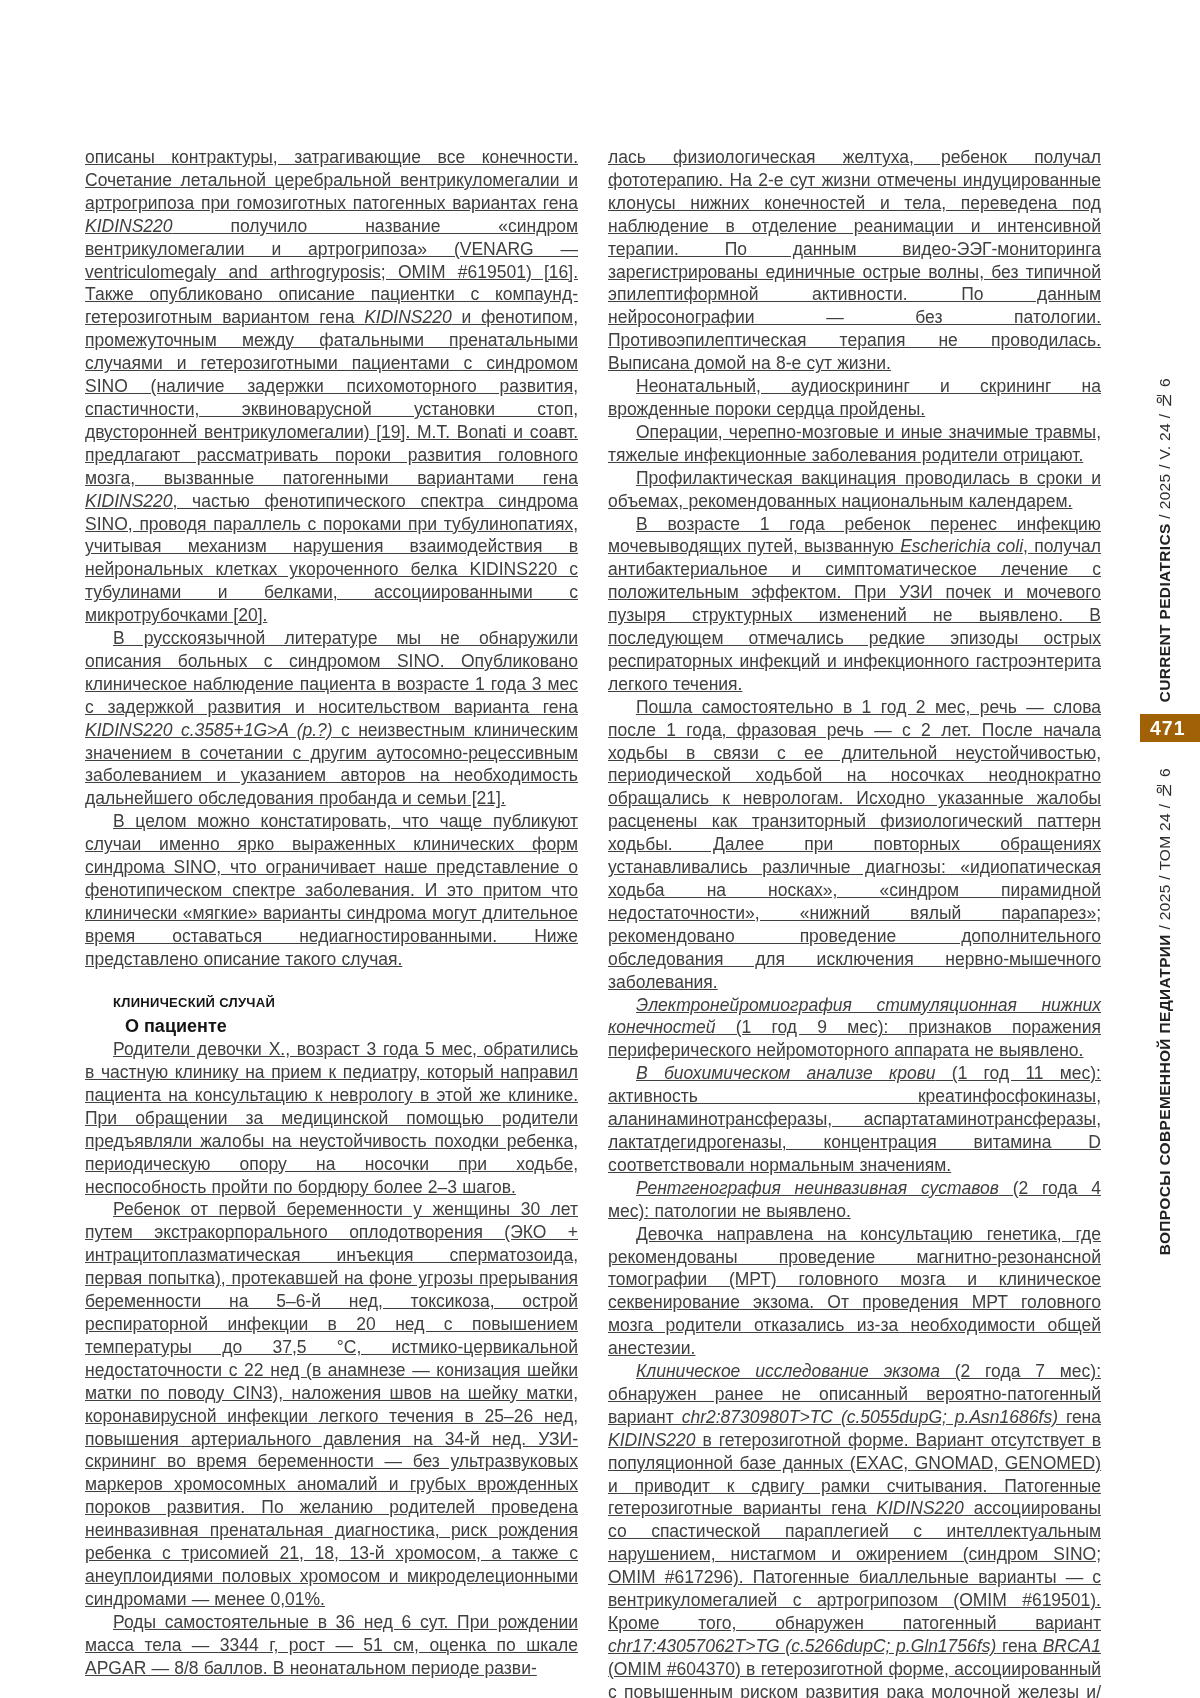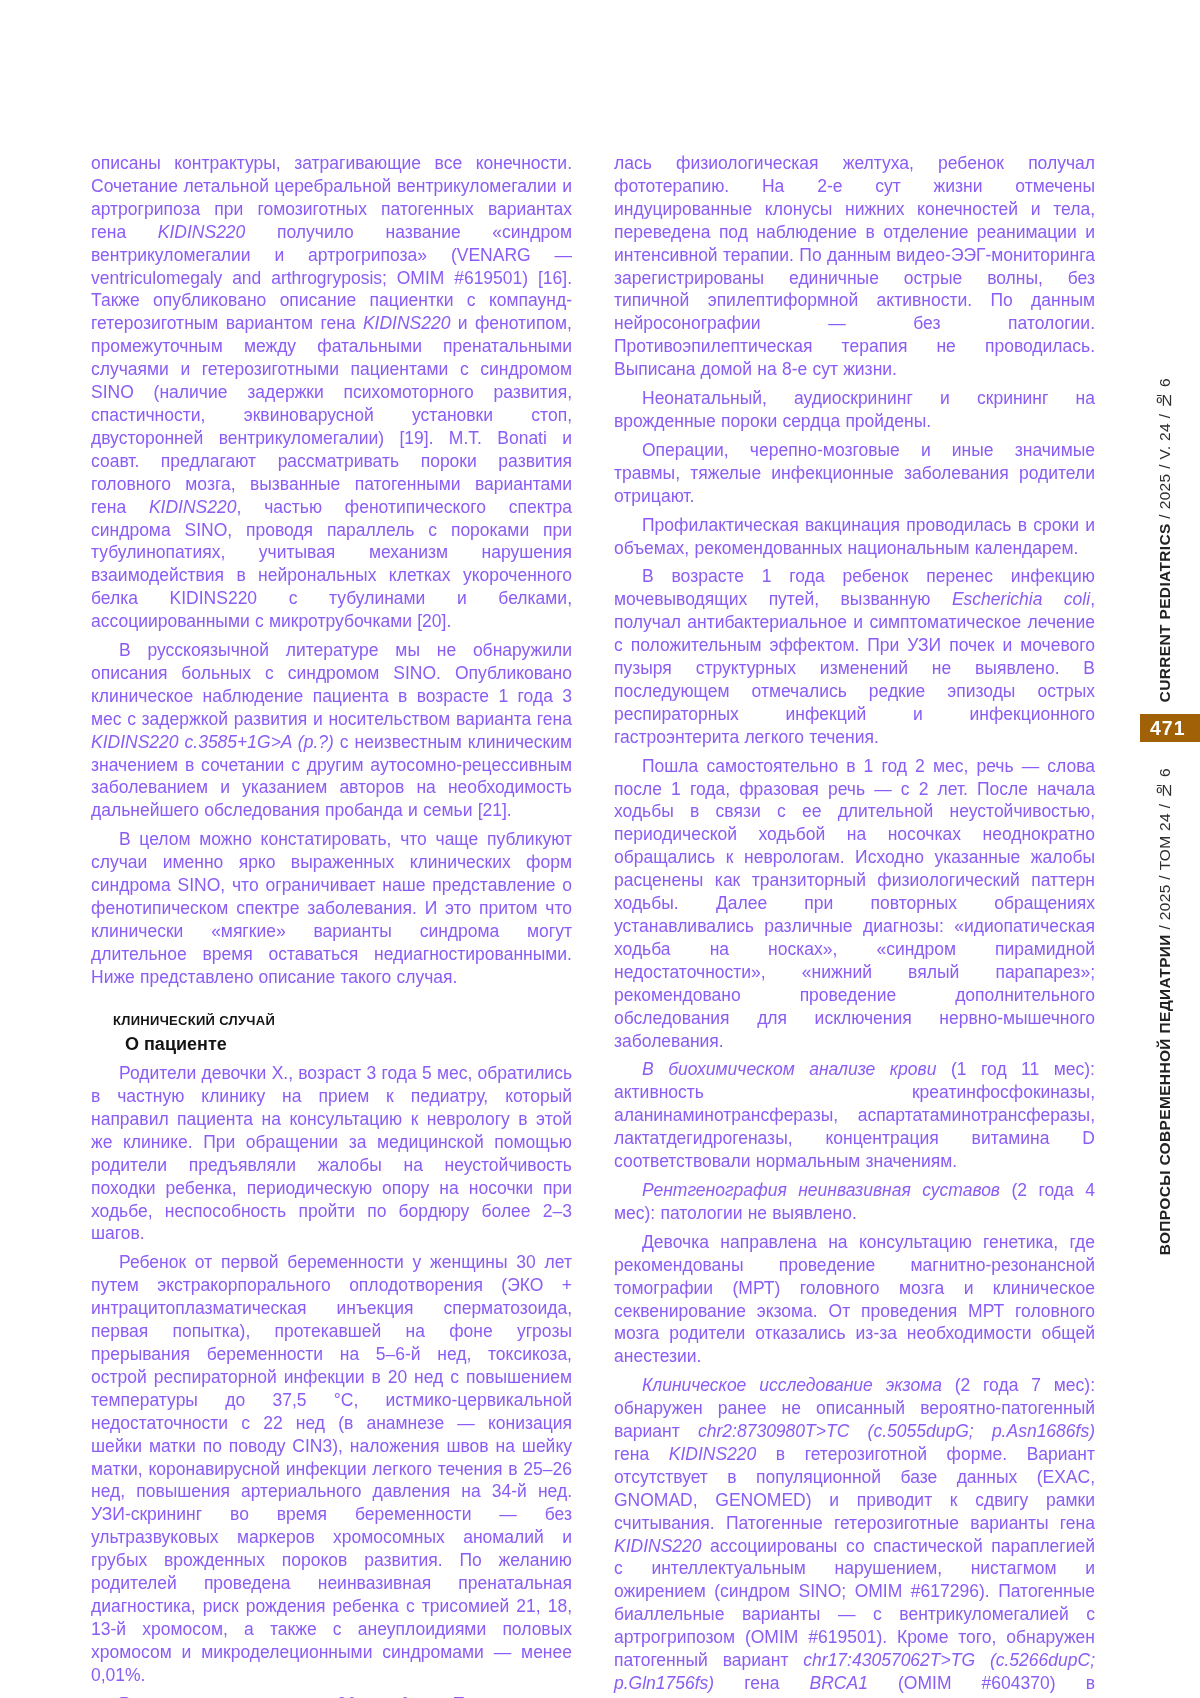--- a/index.html
+++ b/index.html
@@ -8,24 +8,25 @@
     background:#ffffff;
     font-family:"Liberation Sans","DejaVu Sans",sans-serif;
     position:relative;overflow:hidden;
   }
   .columns{
     position:absolute;left:85px;top:146px;width:1016px;
     display:flex;gap:30px;
   }
   .col{width:493px;}
   .col p{
-    margin:6px;text-align:justify;
+    margin:0;text-align:justify;
     font-size:17.5px;line-height:22.9px;
-    color:#8b5cf6;
+    color:#404040;
     word-spacing:0.02em;
+    text-decoration:underline;
   }
   .col p.indent{text-indent:28px;}
   .it{font-style:italic;}
   h1.sec{
     font-size:13px;line-height:23.5px;
     margin:20px 0 1px 28px;
     color:#141414;font-weight:bold;letter-spacing:0.3px;
   }
   h2.sub{
     font-size:18px;line-height:23px;
@@ -65,20 +66,21 @@
         <p class="indent"><span>Ребенок от первой беременности у женщины 30 лет путем экстракорпорального оплодотворения (ЭКО + интрацитоплазматическая инъекция сперматозоида, первая попытка), протекавшей на фоне угрозы прерывания беременности на 5–6-й нед, токсикоза, острой респираторной инфекции в 20 нед с повышением температуры до 37,5 °C, истмико-цервикальной недостаточности с 22 нед (в анамнезе — конизация шейки матки по поводу CIN3), наложения швов на шейку матки, коронавирусной инфекции легкого течения в 25–26 нед, повышения артериального давления на 34-й нед. УЗИ-скрининг во время беременности — без ультразвуковых маркеров хромосомных аномалий и грубых врожденных пороков развития. По желанию родителей проведена неинвазивная пренатальная диагностика, риск рождения ребенка с трисомией 21, 18, 13-й хромосом, а также с анеуплоидиями половых хромосом и микроделеционными синдромами — менее 0,01%.</span></p>
         <p class="indent"><span>Роды самостоятельные в 36 нед 6 сут. При рождении масса тела — 3344 г, рост — 51 см, оценка по шкале APGAR — 8/8 баллов. В неонатальном периоде разви-</span></p>
       </section>
     <section class="col" id="col-right">
         <p><span>лась физиологическая желтуха, ребенок получал фототерапию. На 2-е сут жизни отмечены индуцированные клонусы нижних конечностей и тела, переведена под наблюдение в отделение реанимации и интенсивной терапии. По данным видео-ЭЭГ-мониторинга зарегистрированы единичные острые волны, без типичной эпилептиформной активности. По данным нейросонографии — без патологии. Противоэпилептическая терапия не проводилась. Выписана домой на 8-е сут жизни.</span></p>
         <p class="indent"><span>Неонатальный, аудиоскрининг и скрининг на врожденные пороки сердца пройдены.</span></p>
         <p class="indent"><span>Операции, черепно-мозговые и иные значимые травмы, тяжелые инфекционные заболевания родители отрицают.</span></p>
         <p class="indent"><span>Профилактическая вакцинация проводилась в сроки и объемах, рекомендованных национальным календарем.</span></p>
         <p class="indent"><span>В возрасте 1 года ребенок перенес инфекцию мочевыводящих путей, вызванную </span><span class="it">Escherichia coli</span><span>, получал антибактериальное и симптоматическое лечение с положительным эффектом. При УЗИ почек и мочевого пузыря структурных изменений не выявлено. В последующем отмечались редкие эпизоды острых респираторных инфекций и инфекционного гастроэнтерита легкого течения.</span></p>
         <p class="indent"><span>Пошла самостоятельно в 1 год 2 мес, речь — слова после 1 года, фразовая речь — с 2 лет. После начала ходьбы в связи с ее длительной неустойчивостью, периодической ходьбой на носочках неоднократно обращались к неврологам. Исходно указанные жалобы расценены как транзиторный физиологический паттерн ходьбы. Далее при повторных обращениях устанавливались различные диагнозы: «идиопатическая ходьба на носках», «синдром пирамидной недостаточности», «нижний вялый парапарез»; рекомендовано проведение дополнительного обследования для исключения нервно-мышечного заболевания.</span></p>
+        <p class="indent"><span class="it">Электронейромиография стимуляционная нижних конечностей</span><span> (1 год 9 мес): признаков поражения периферического нейромоторного аппарата не выявлено.</span></p>
         <p class="indent"><span class="it">В биохимическом анализе крови</span><span> (1 год 11 мес): активность креатинфосфокиназы, аланинаминотрансферазы, аспартатаминотрансферазы, лактатдегидрогеназы, концентрация витамина D соответствовали нормальным значениям.</span></p>
         <p class="indent"><span class="it">Рентгенография неинвазивная суставов</span><span> (2 года 4 мес): патологии не выявлено.</span></p>
         <p class="indent"><span>Девочка направлена на консультацию генетика, где рекомендованы проведение магнитно-резонансной томографии (МРТ) головного мозга и клиническое секвенирование экзома. От проведения МРТ головного мозга родители отказались из-за необходимости общей анестезии.</span></p>
         <p class="indent"><span class="it">Клиническое исследование экзома</span><span> (2 года 7 мес): обнаружен ранее не описанный вероятно-патогенный вариант </span><span class="it">chr2:8730980T&gt;TC (c.5055dupG; p.Asn1686fs)</span><span> гена </span><span class="it">KIDINS220</span><span> в гетерозиготной форме. Вариант отсутствует в популяционной базе данных (EXAC, GNOMAD, GENOMED) и приводит к сдвигу рамки считывания. Патогенные гетерозиготные варианты гена </span><span class="it">KIDINS220</span><span> ассоциированы со спастической параплегией с интеллектуальным нарушением, нистагмом и ожирением (синдром SINO; OMIM #617296). Патогенные биаллельные варианты — с вентрикуломегалией с артрогрипозом (OMIM #619501). Кроме того, обнаружен патогенный вариант </span><span class="it">chr17:43057062T&gt;TG (c.5266dupC; p.Gln1756fs)</span><span> гена </span><span class="it">BRCA1</span><span> (OMIM #604370) в гетерозиготной форме, ассоциированный с повышенным риском развития рака молочной железы и/или яичников, а также поджелу-</span></p>
       </section>
   </main>
 
   <aside>
     <div class="vertical v-top">
       <b>CURRENT PEDIATRICS</b><span> / 2025 / V. 24 / № 6</span>

